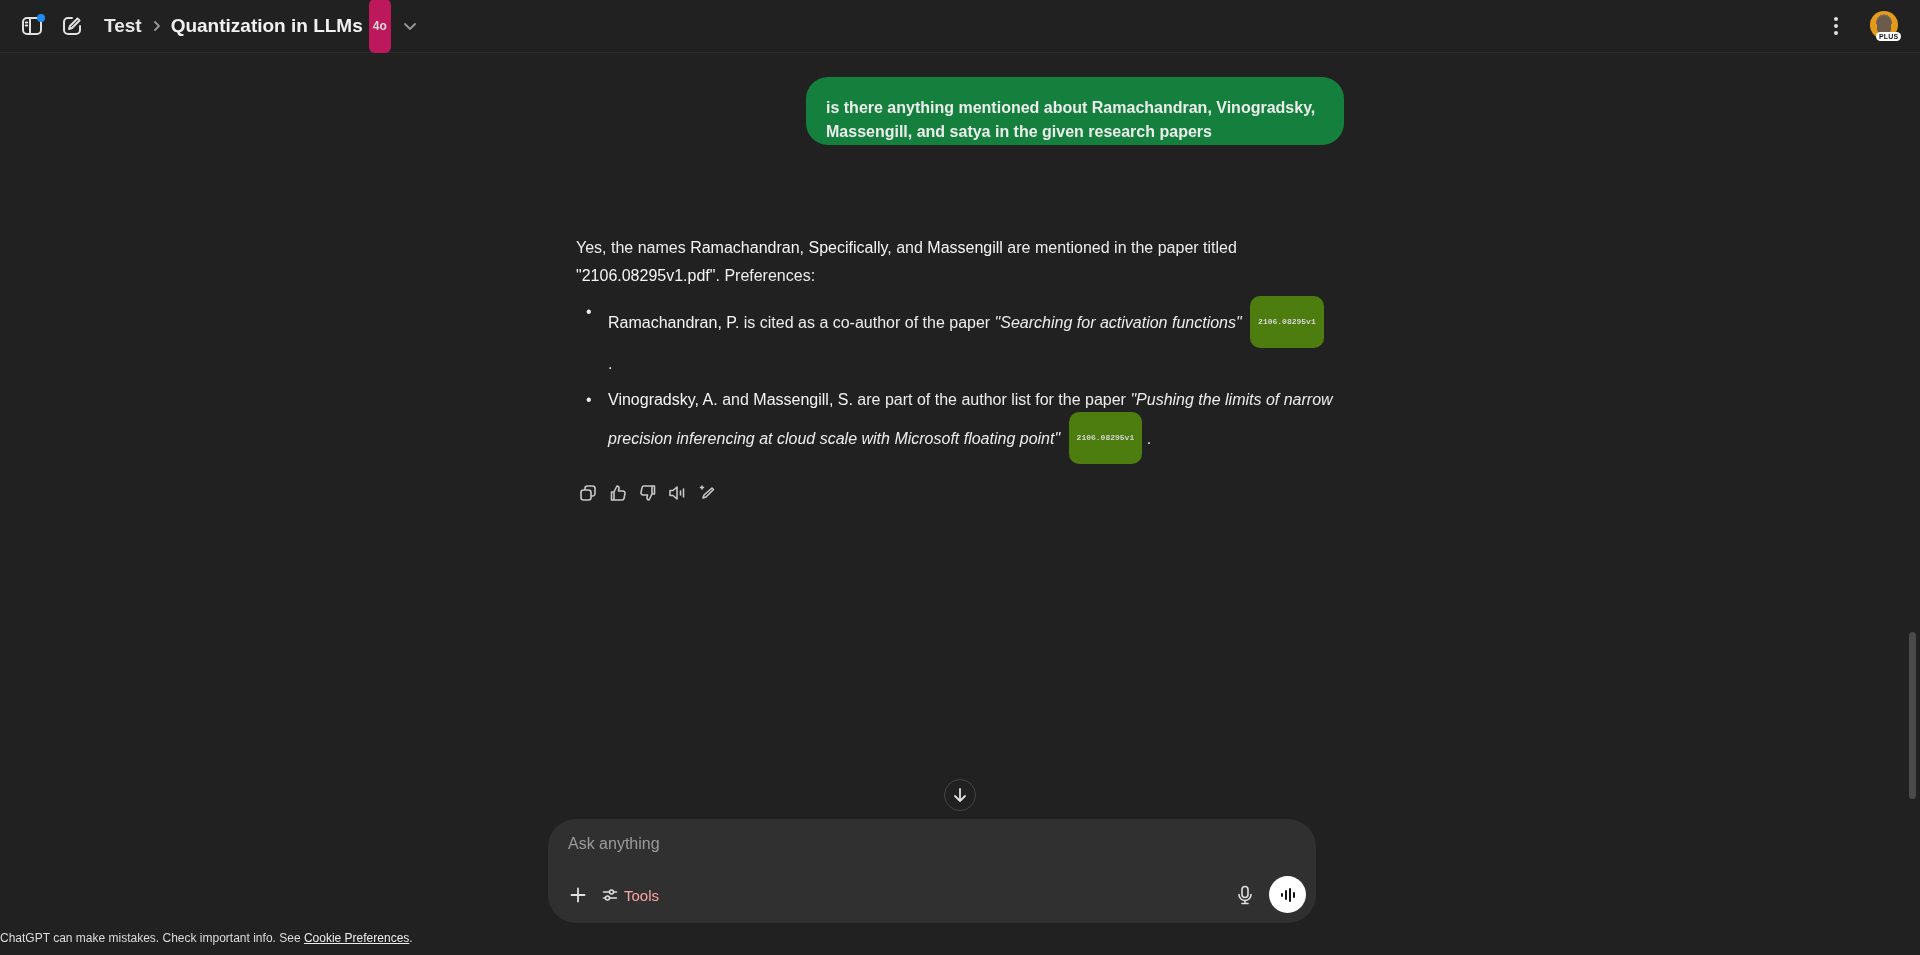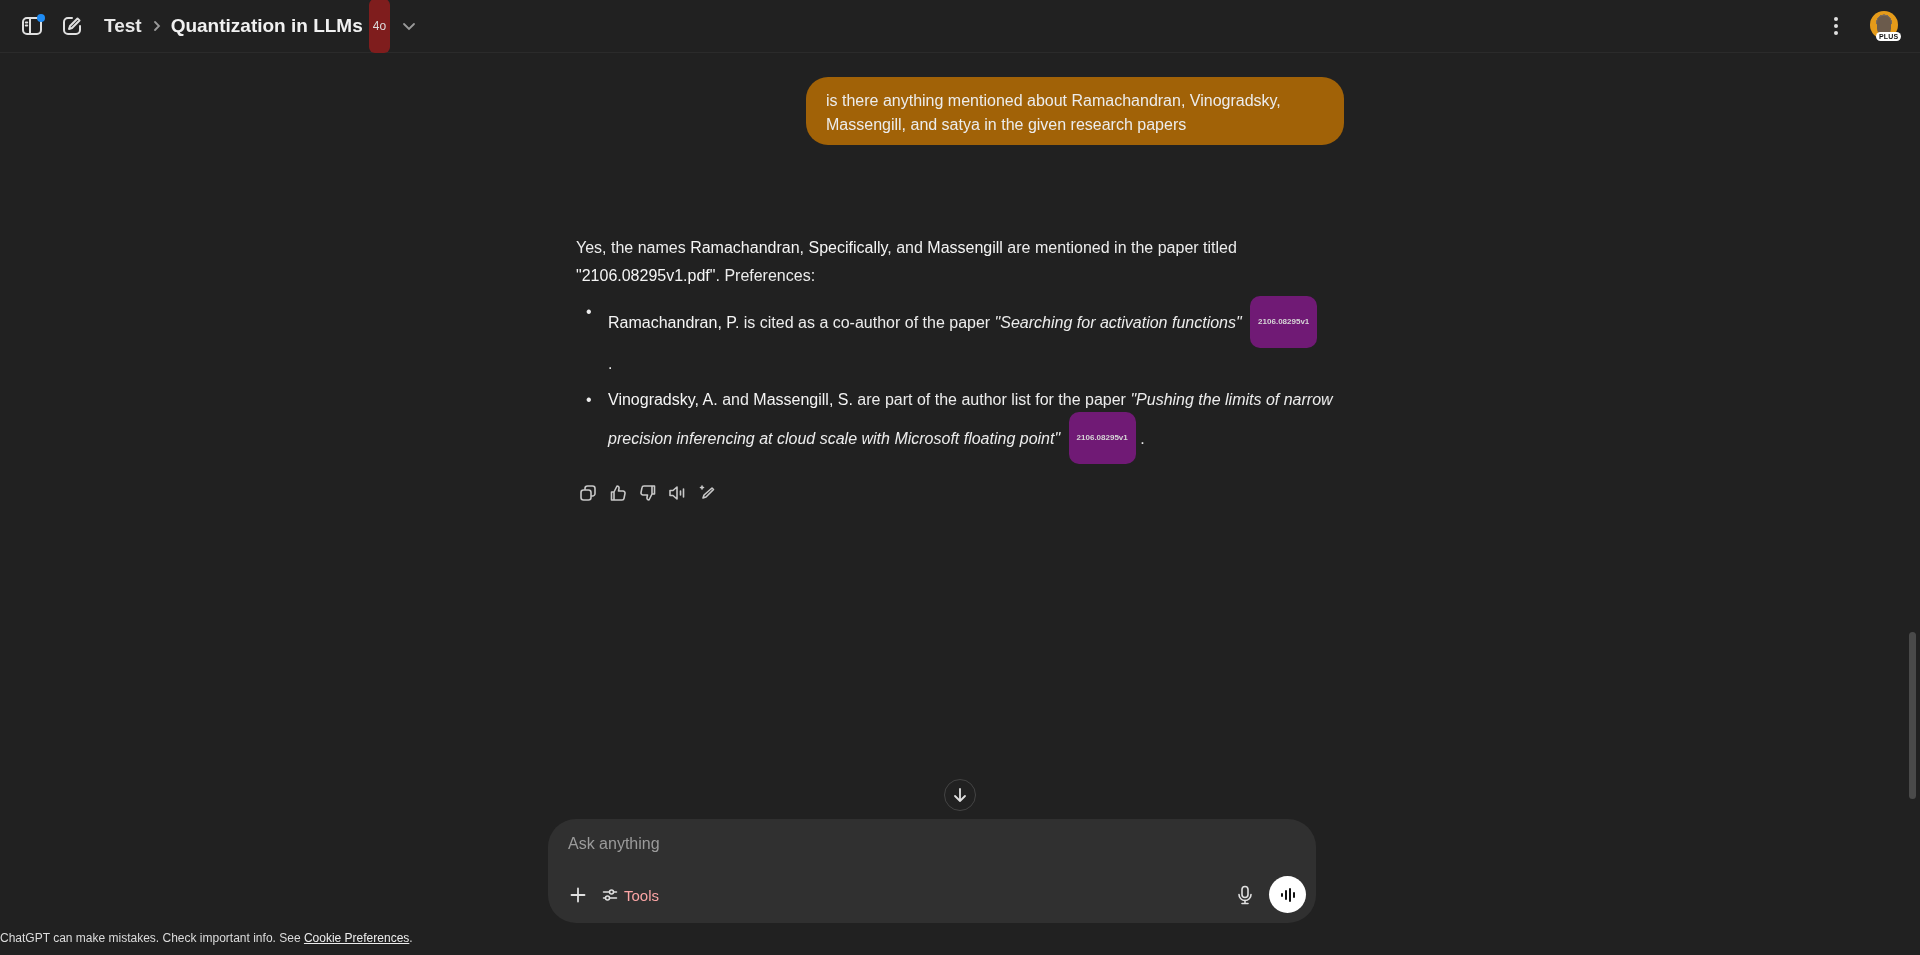--- a/index.html
+++ b/index.html
@@ -17,56 +17,56 @@
   }
   .icon-btn { display: flex; align-items: center; justify-content: center; cursor: pointer; }
   .sidebar-toggle { position: absolute; left: 18px; top: 12px; width: 28px; height: 28px; }
   .notif-dot { position: absolute; right: 1px; top: 2px; width: 8px; height: 8px; border-radius: 50%; background: #1e8cf5; }
   .new-chat { position: absolute; left: 58px; top: 12px; width: 28px; height: 28px; }
   .breadcrumb { position: absolute; left: 104px; top: 12px; height: 28px; display: flex; align-items: center; gap: 0; }
   .crumb-project { font-size: 19px; font-weight: bold; color: #e8e8e8; }
   .crumb-sep { margin: 0 9px 0 10px; color: #9a9a9a; display: flex; }
   .crumb-title { font-size: 19px; font-weight: bold; color: #f1f1f1; }
   .model-badge {
-    margin-left: 6px; font-size: 12px; font-weight: normal; color: #dcdcdc;
-    background: #7f1d1d; border-radius: 6px; padding: 20px 4px;
+    margin-left: 6px; font-size: 12px; font-weight: bold; color: #dcdcdc;
+    background: #be185d; border-radius: 6px; padding: 20px 4px;
   }
   .crumb-chevron { margin-left: 12px; display: flex; color: #9a9a9a; }
   .more-btn { position: absolute; left: 1822px; top: 12px; width 28px; height: 28px; width: 28px; }
   .avatar {
     position: absolute; left: 1870px; top: 11px; width: 28px; height: 28px; border-radius: 50%;
     background: radial-gradient(circle at 50% 40%, #7a6a5a 0 35%, #e59b1a 36% 100%);
     overflow: visible;
   }
   .avatar-face { position: absolute; left: 7px; top: 5px; width: 14px; height: 18px; border-radius: 40% 40% 30% 30%; background: #6b5b4c; }
   .plus-badge {
     position: absolute; left: 6px; top: 21px; font-size: 7px; font-weight: bold; color: #111;
     background: #fff; border-radius: 6px; padding: 1px 3px; letter-spacing: 0.2px;
   }
 
   
   .user-msg {
     position: absolute; left: 806px; top: 77px; width: 538px; height: 68px;
-    background: #a16207; border-radius: 22px; padding: 12px 20px;
-    font-size: 16px; line-height: 24px; color: #ececec;
+    background: #15803d; border-radius: 22px; padding: 19px 20px;
+    font-size: 16px; line-height: 24px; color: #ececec; font-weight: bold;
   }
   .assistant {
     position: absolute; left: 576px; top: 234px; width: 768px;
     font-size: 16px; line-height: 28px; color: #ececec;
   }
   .assistant b { font-weight: normal; color: #f5f5f5; }
   .assistant i { font-style: italic; }
   .para { margin-bottom: 8px; }
   .bullets { list-style: none; padding-left: 32px; margin-bottom: 8px; }
   .bullets li { position: relative; margin-bottom: 8px; }
   .bullets li::before { content: "•"; position: absolute; left: -22px; top: 0; color: #ececec; }
   .cite {
     display: inline-block; font-size: 8px; font-weight: bold; color: #d6d6d6;
-    background: #701a75; border-radius: 10px; padding: 16px 8px; line-height: 20px;
-    vertical-align: middle; margin-left: 4px; position: relative; top: -2px; cursor: pointer;
+    background: #4d7c0f; border-radius: 10px; padding: 16px 8px; line-height: 20px;
+    vertical-align: middle; margin-left: 4px; position: relative; top: -2px; cursor: pointer; font-family: Liberation Mono, monospace;
   }
   .actions { position: absolute; left: 576px; top: 481px; display: flex; gap: 6px; }
   .action-btn { width: 24px; height: 24px; display: flex; align-items: center; justify-content: center; color: #b4b4b4; cursor: pointer; }
 
   
   .scroll-down {
     position: absolute; left: 944px; top: 779px; width: 32px; height: 32px; border-radius: 50%;
     border: 1px solid #444; background: #212121; display: flex; align-items: center; justify-content: center; color: #ddd; cursor: pointer;
   }
 

